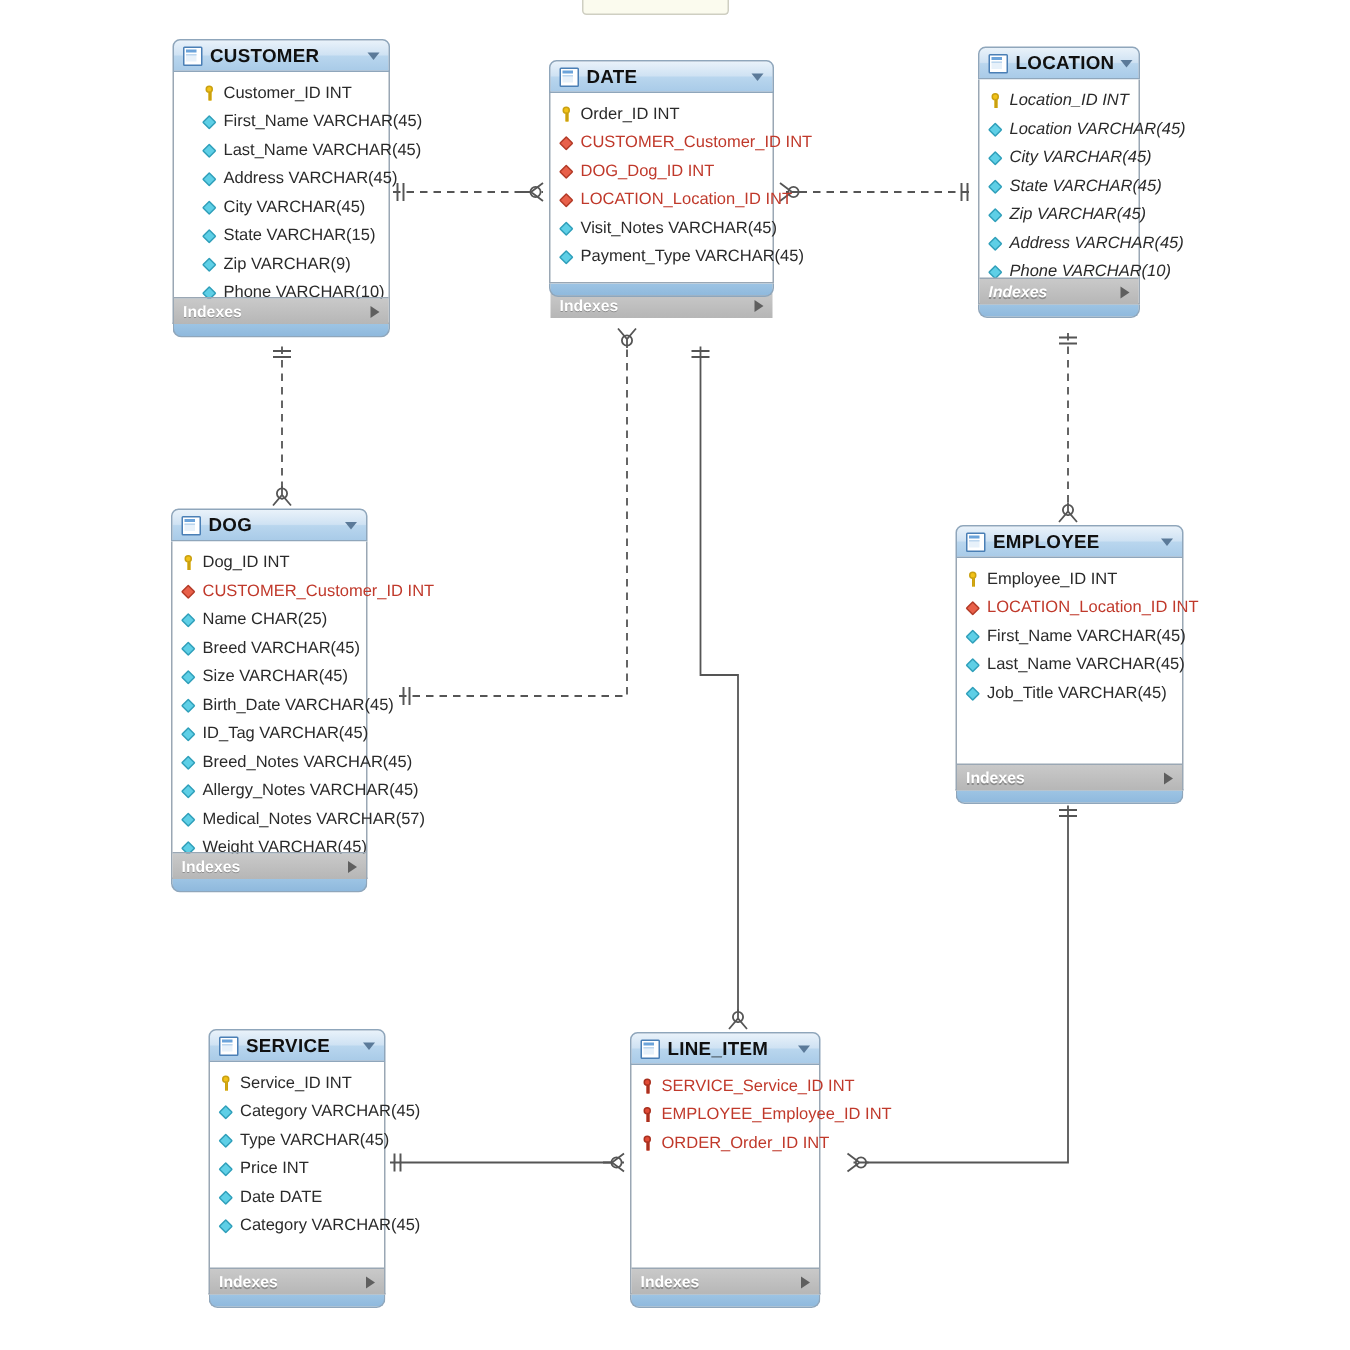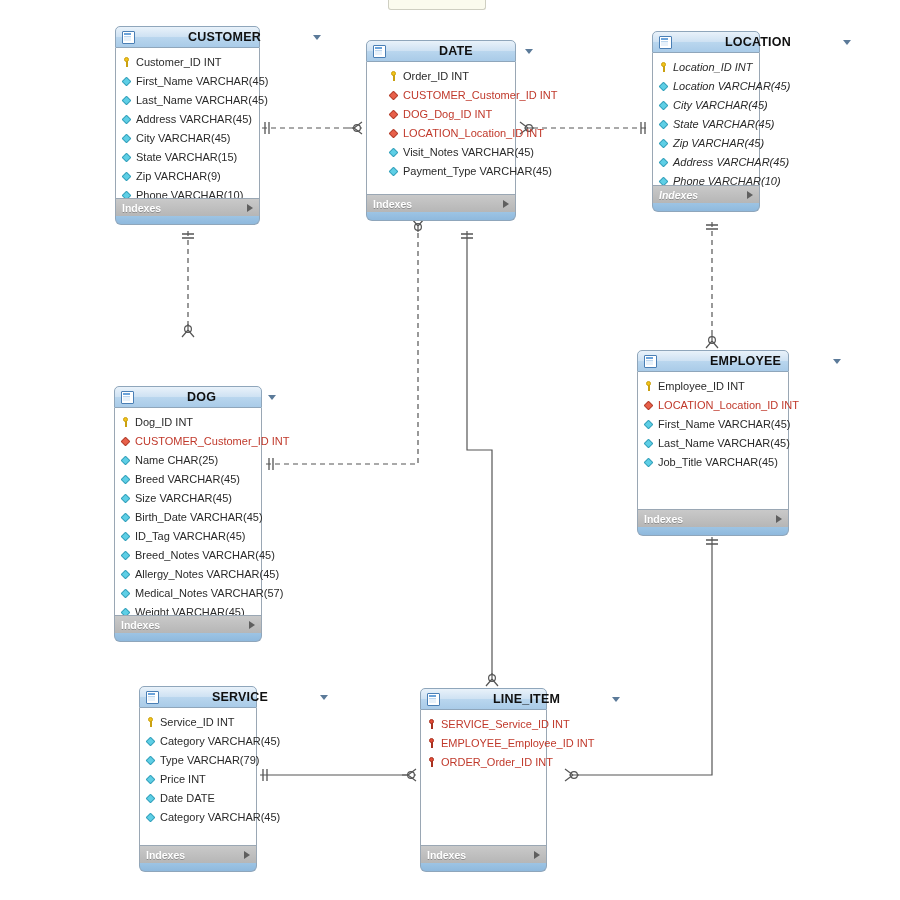--- a/index.html
+++ b/index.html
@@ -21,21 +21,21 @@
   .tbl{position:absolute;box-sizing:border-box;}
   .tbl-body{
     position:relative;background:#ffffff;
     border:1px solid #9aa7b4;border-top:none;
     box-sizing:border-box;
   }
   .tbl-head{
     position:relative;box-sizing:border-box;height:22px;
     background:linear-gradient(to bottom,#e9f2fa 0%,#cfe2f3 48%,#b9d6ee 52%,#a9cbe8 100%);
     border:1px solid #8fa6bb;border-radius:5px 5px 0 0;
-    display:flex;align-items:center;padding:0 6px;gap:48px;
+    display:flex;align-items:center;padding:0 6px;
   }
   .tbl-title{
     font-size:12.5px;font-weight:bold;color:#101010;letter-spacing:.2px;
     white-space:nowrap;margin-left:5px;flex:1;
   }
   .head-icon{
     width:11px;height:11px;border:1px solid #4a7fb5;background:#ffffff;
     border-radius:1px;position:relative;flex:none;
   }
   .head-icon:before{
@@ -163,21 +163,21 @@
   </svg>
 
   <div class="top-strip" style="left: 388px; top: 0px; width: 96px; height: 9px;"></div>
 
 <div class="tbl" style="left: 115px; top: 26px; width: 145px;">
       <div class="tbl-head">
         <span class="head-icon"></span>
         <span class="tbl-title">CUSTOMER</span>
         <span class="chev"></span>
       </div>
-      <div class="tbl-body" style="height: 168px;">
+      <div class="tbl-body" style="height: 168px; padding-left: 13px;">
         <div class="cols">
           <div class="col">
             <span class="ico key"></span>
             <span class="nm">Customer_ID INT</span>
           </div>
           <div class="col">
             <span class="ico dia"></span>
             <span class="nm">First_Name VARCHAR(45)</span>
           </div>
           <div class="col">
@@ -211,21 +211,21 @@
         </div>
       </div>
       <div class="foot" style="position: relative;"></div>
     </div>
     <div class="tbl" style="left: 366px; top: 40px; width: 150px;">
       <div class="tbl-head">
         <span class="head-icon"></span>
         <span class="tbl-title">DATE</span>
         <span class="chev"></span>
       </div>
-      <div class="tbl-body" style="height: 150px; padding-left: 16px;">
+      <div class="tbl-body" style="height: 127px;">
         <div class="cols">
           <div class="col">
             <span class="ico key"></span>
             <span class="nm">Order_ID INT</span>
           </div>
           <div class="col fk">
             <span class="ico dia red"></span>
             <span class="nm">CUSTOMER_Customer_ID INT</span>
           </div>
           <div class="col fk">
@@ -289,21 +289,21 @@
             <span class="nm">Phone VARCHAR(10)</span>
           </div>
         </div>
         <div class="idx-bar" style="top: 132px;">
           <span class="idx-label">Indexes</span>
           <span class="idx-arrow"></span>
         </div>
       </div>
       <div class="foot" style="position: relative;"></div>
     </div>
-    <div class="tbl" style="left: 114px; top: 339px; width: 148px; margin-top: 47px;">
+    <div class="tbl" style="left: 114px; top: 339px; width: 131px;">
       <div class="tbl-head">
         <span class="head-icon"></span>
         <span class="tbl-title">DOG</span>
         <span class="chev"></span>
       </div>
       <div class="tbl-body" style="height: 225px;">
         <div class="cols">
           <div class="col">
             <span class="ico key"></span>
             <span class="nm">Dog_ID INT</span>
@@ -403,21 +403,21 @@
           <div class="col">
             <span class="ico key"></span>
             <span class="nm">Service_ID INT</span>
           </div>
           <div class="col">
             <span class="ico dia"></span>
             <span class="nm">Category VARCHAR(45)</span>
           </div>
           <div class="col">
             <span class="ico dia"></span>
-            <span class="nm">Type VARCHAR(79)</span>
+            <span class="nm">Type VARCHAR(45)</span>
           </div>
           <div class="col">
             <span class="ico dia"></span>
             <span class="nm">Price INT</span>
           </div>
           <div class="col">
             <span class="ico dia"></span>
             <span class="nm">Date DATE</span>
           </div>
           <div class="col">

